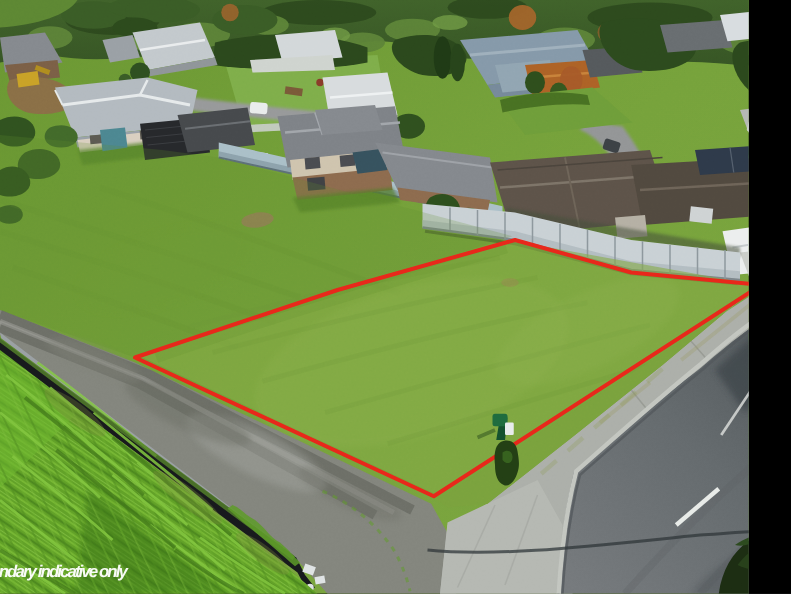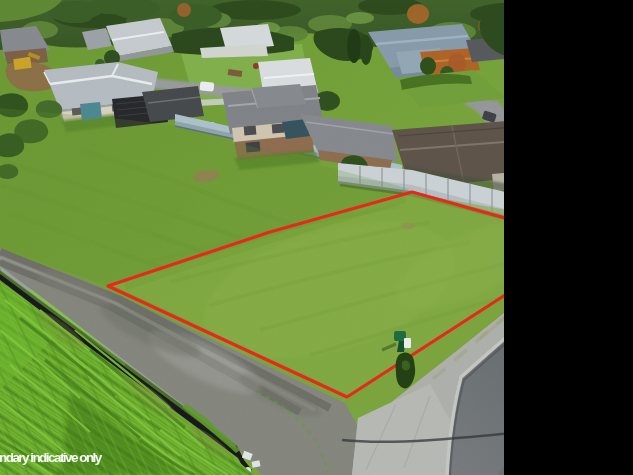--- a/index.html
+++ b/index.html
@@ -1,16 +1,16 @@
 <!DOCTYPE html>
 <html><head>
 <meta charset="utf-8">
 <style>
   html,body{margin:0;padding:0;background:#000;}
-  #scene{width:504px;height:475px;position:relative;overflow:hidden;font-family:"Liberation Sans",sans-serif;}
+  #scene{width:599px;height:475px;position:relative;overflow:hidden;font-family:"Liberation Sans",sans-serif;font-style:italic;}
   svg{display:block;}
 </style>
 </head>
 <body>
 <div id="scene">
 <svg width="633" height="475" viewBox="0 0 633 475">
 <defs>
   <linearGradient id="lawnG" x1="0" y1="0" x2="1" y2="1">
     <stop offset="0" stop-color="#6a9732"></stop>
     <stop offset="0.5" stop-color="#76a23b"></stop>

